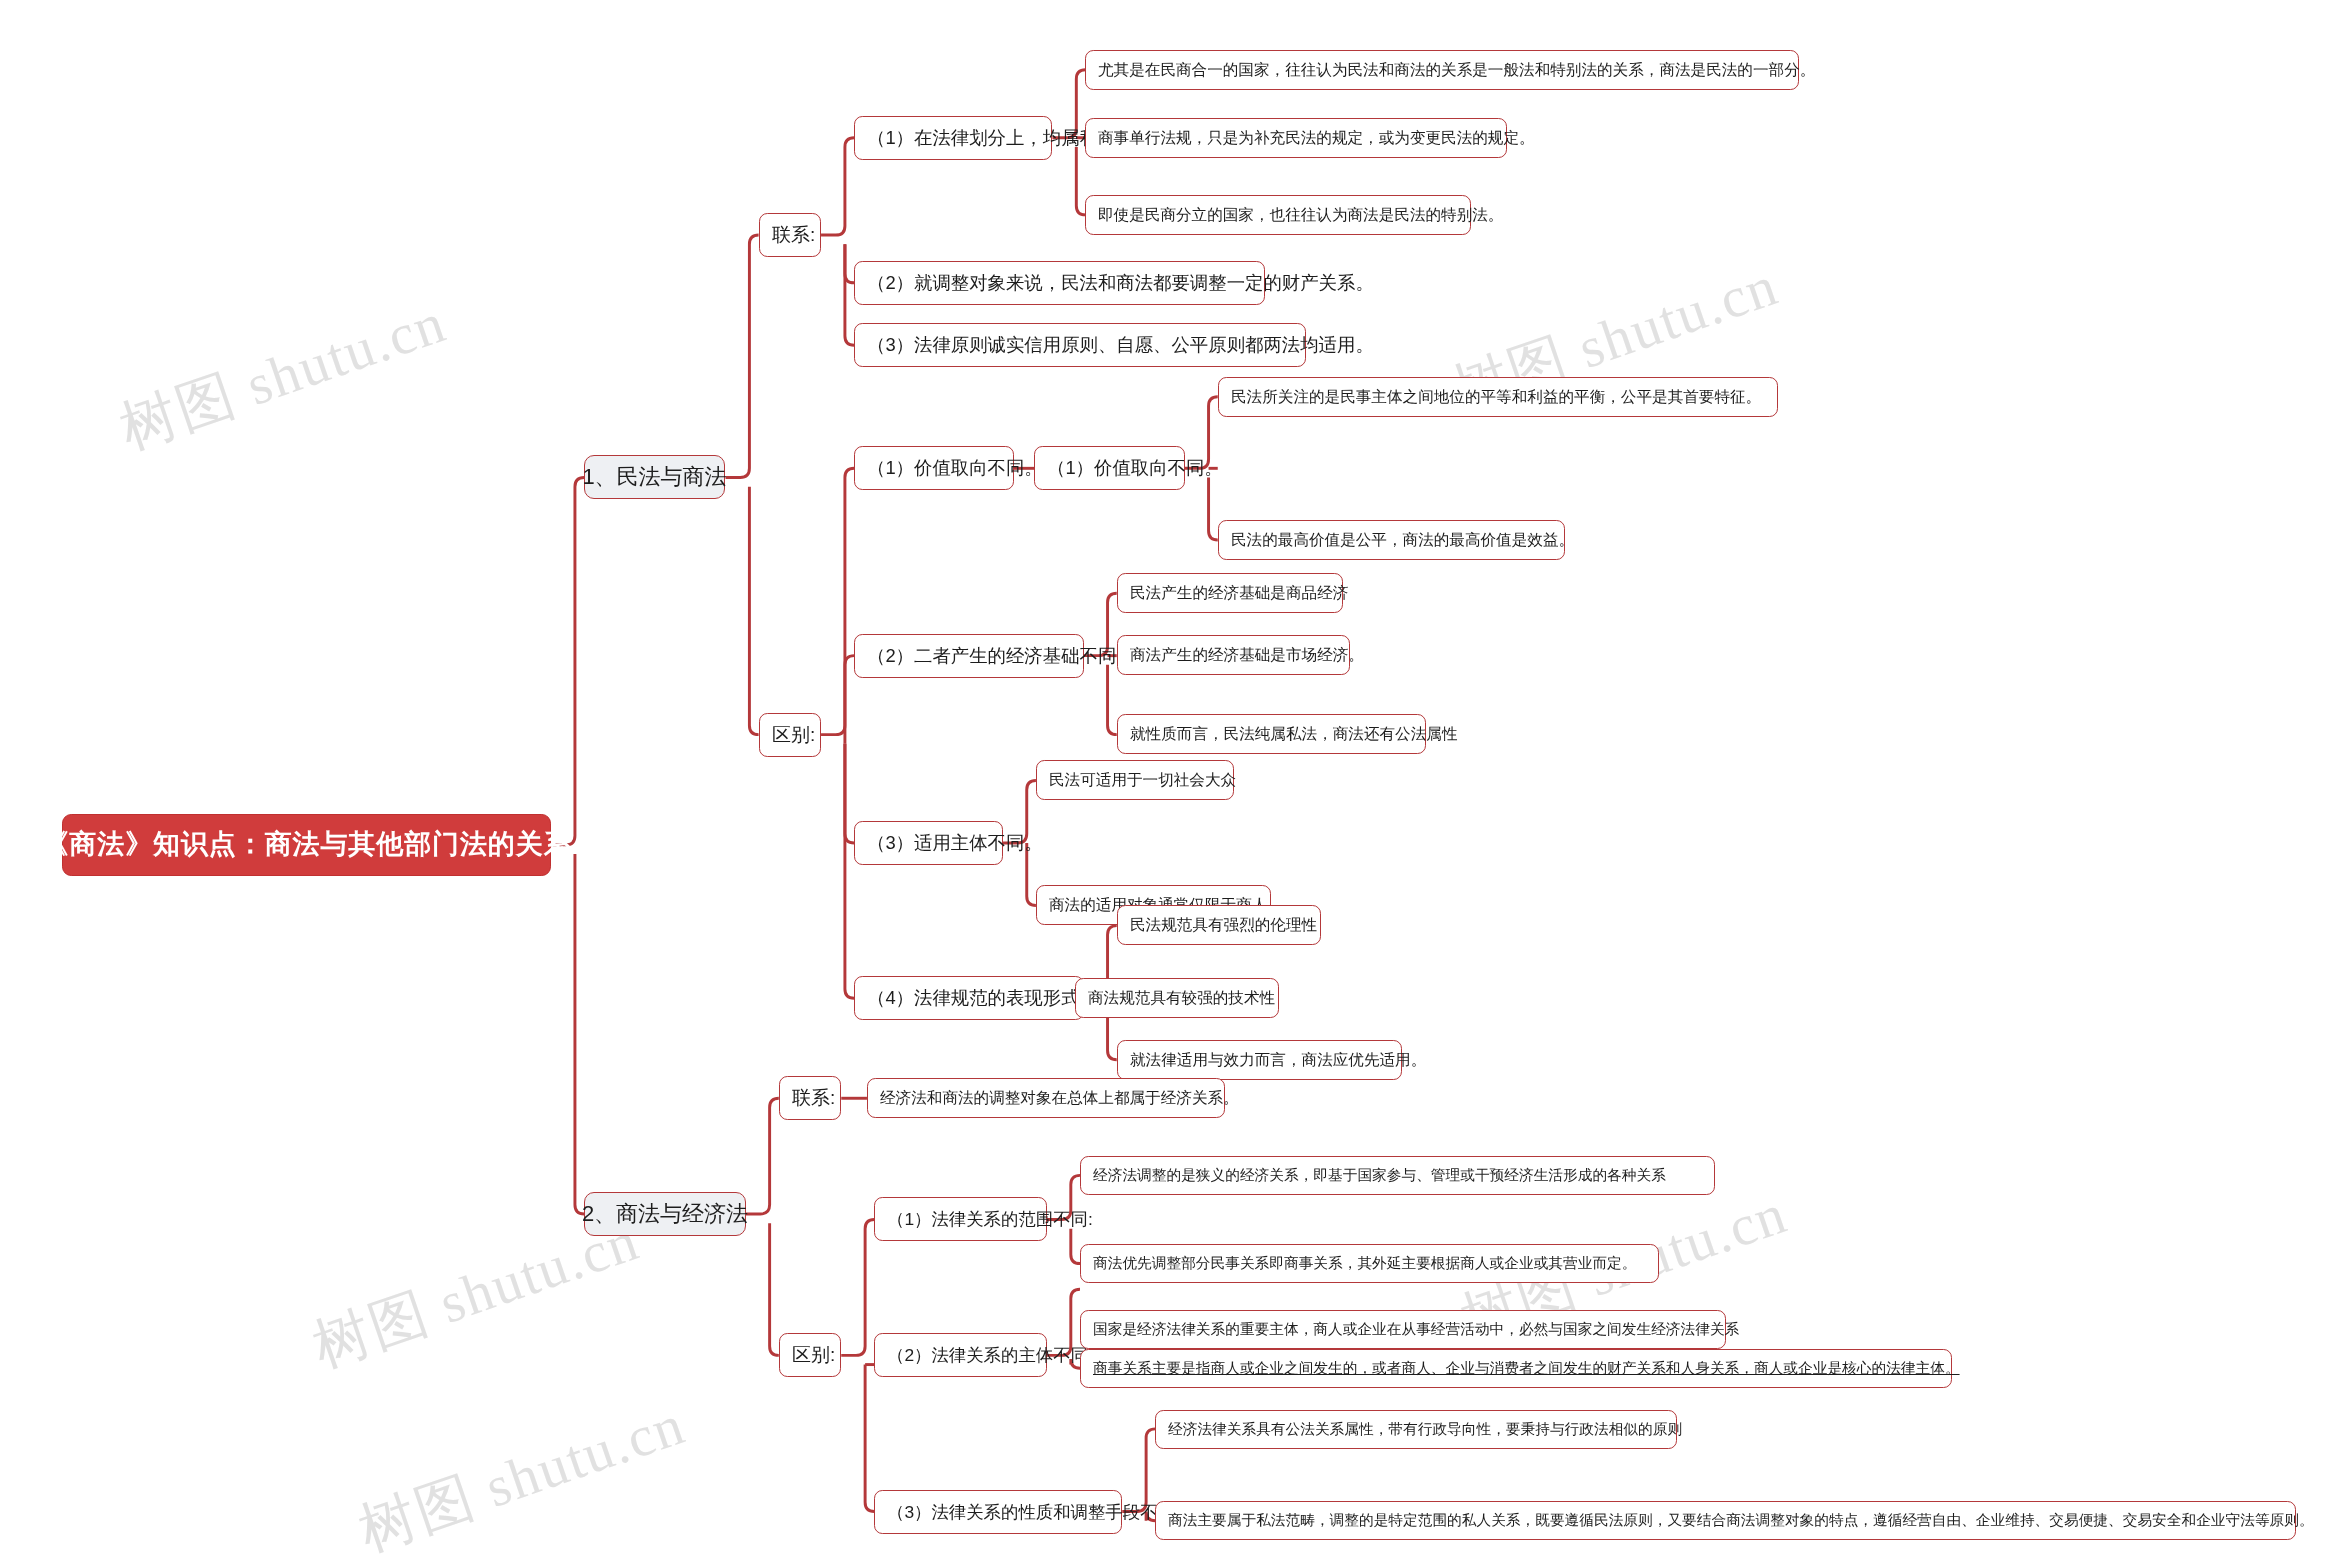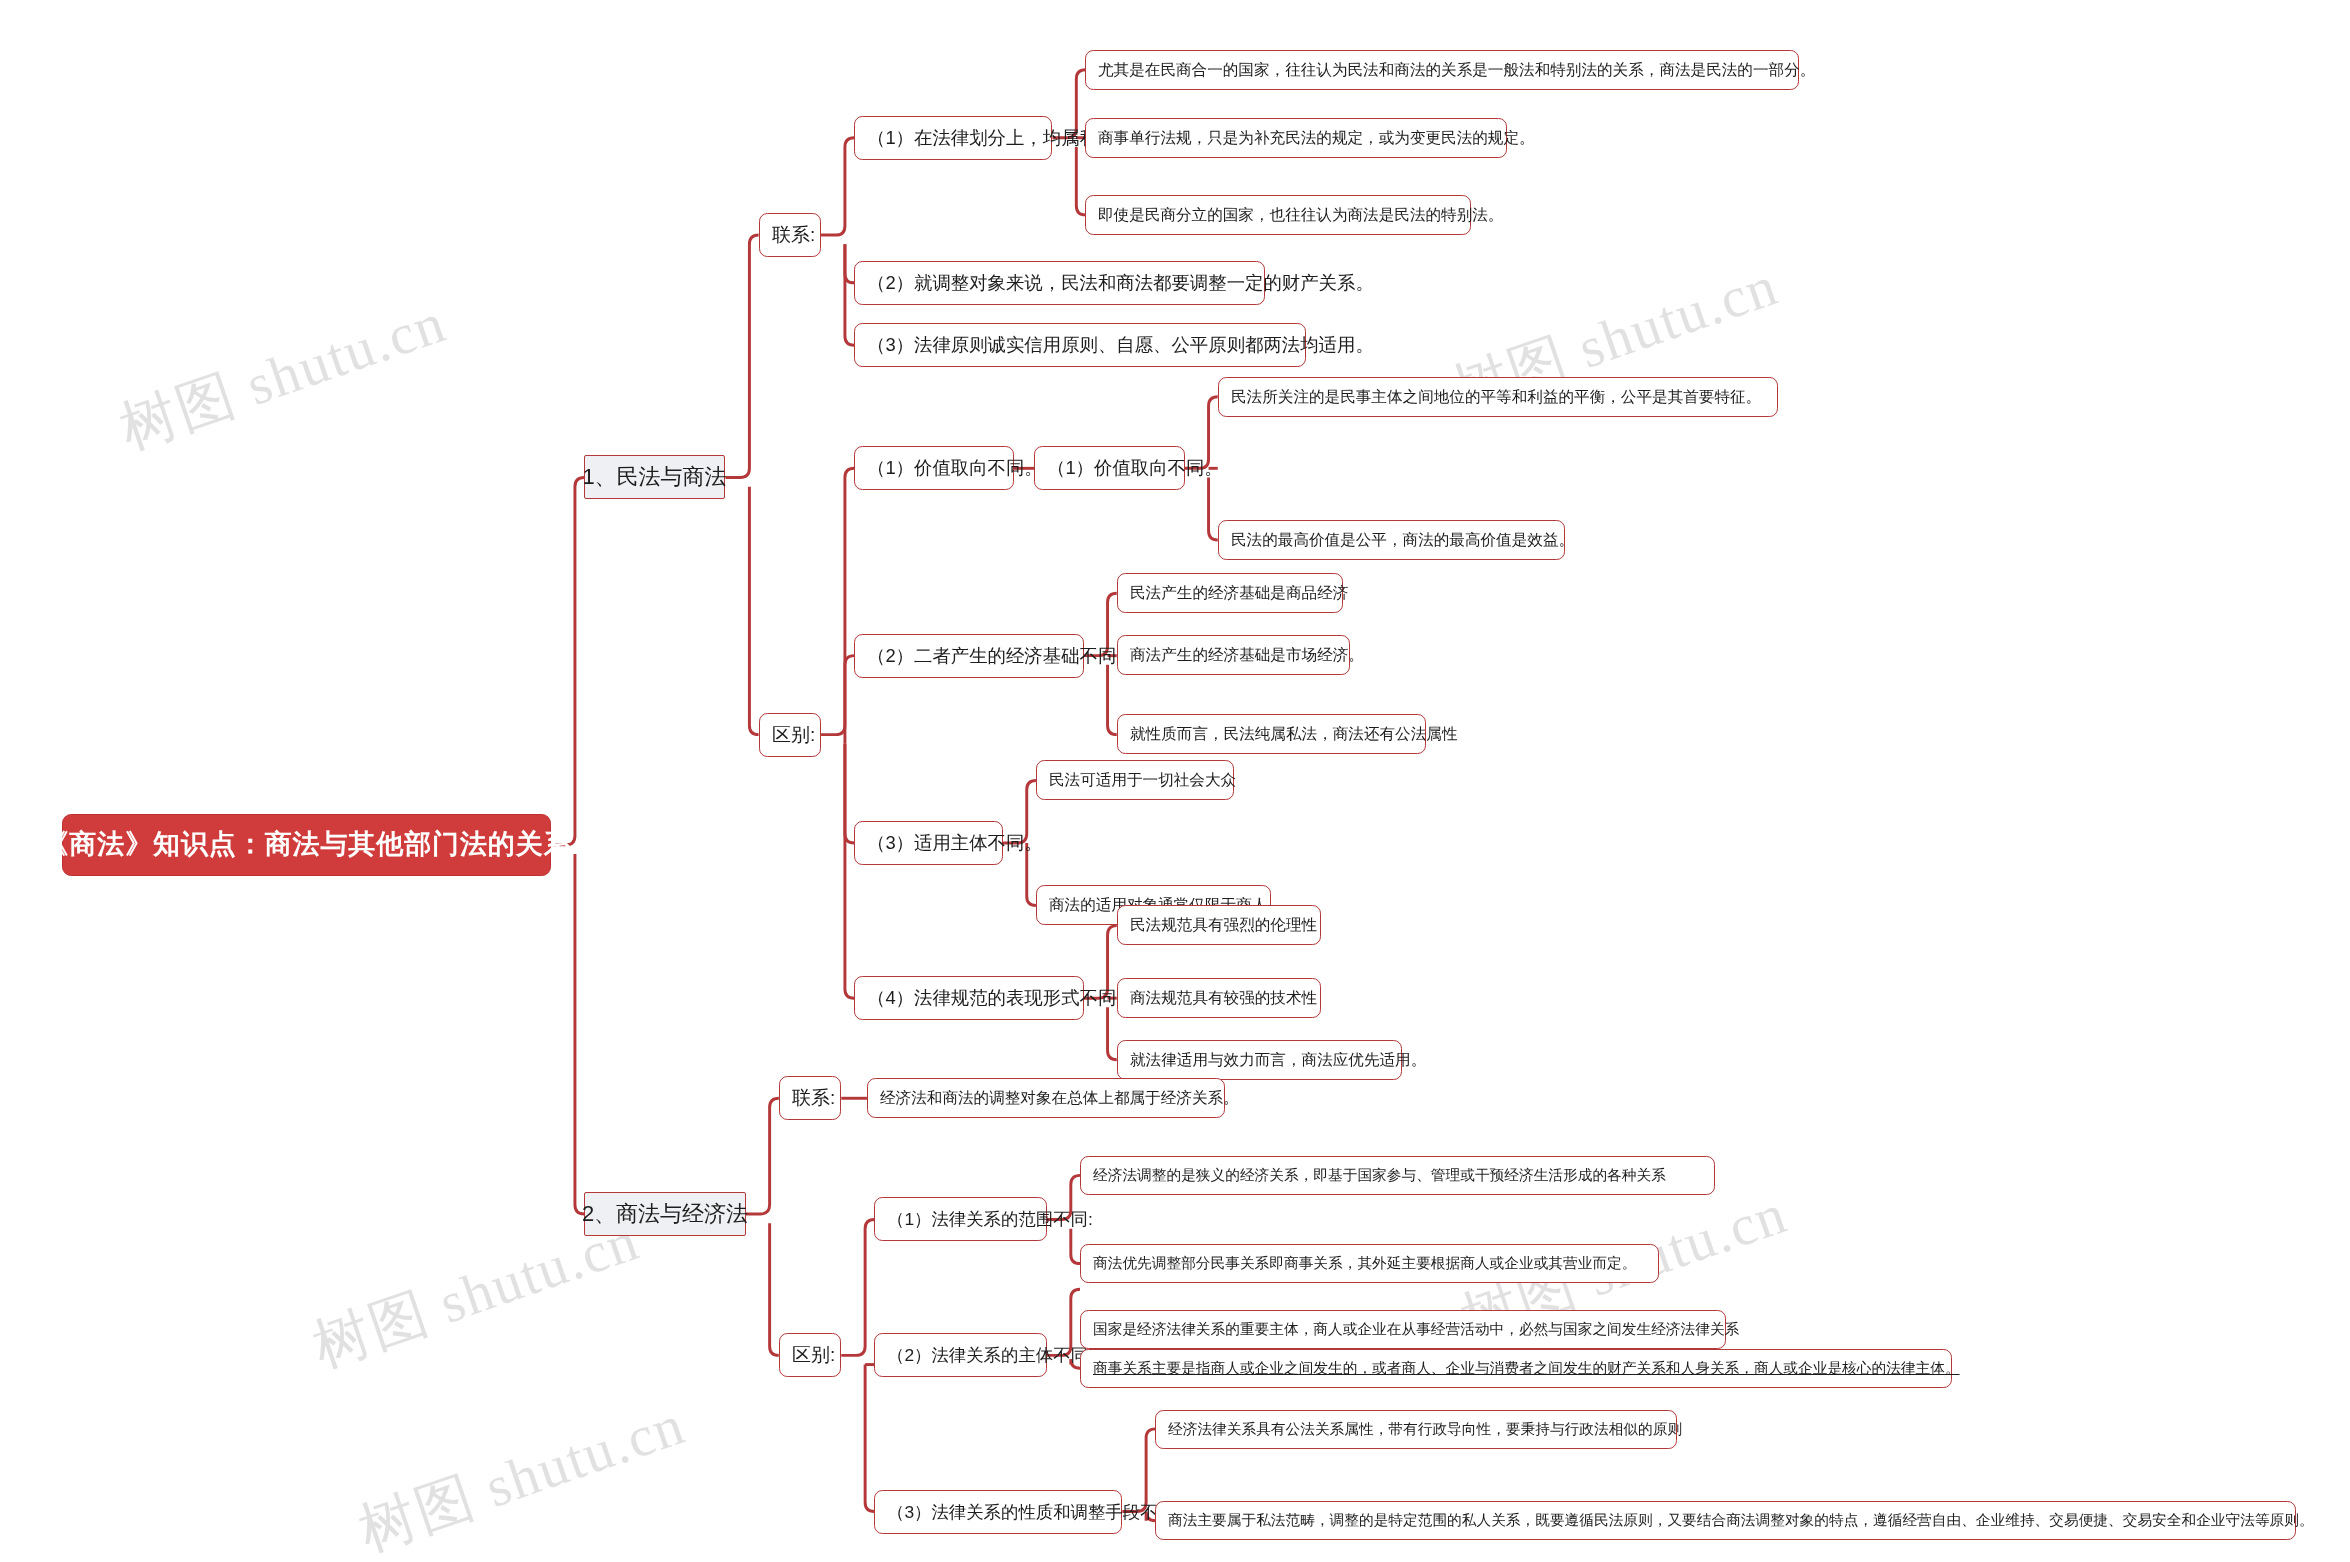--- a/index.html
+++ b/index.html
@@ -66,21 +66,21 @@
     font-size: 27px;
     font-weight: 600;
     letter-spacing: 0.9px;
     justify-content: center;
     padding: 0 20px;
     text-align: center;
   }
   .lvl1 {
     background: #eef0f3;
     border: 1.7px solid #b4383a;
-    border-radius: 2px;
+    border-radius: 10px;
     font-size: 22px;
     justify-content: center;
   }
   .lvl2 {
     font-size: 19px;
     background: #ffffff;
   }
   .lvl3 {
     font-size: 18.4px;
     background: #ffffff;
@@ -234,21 +234,21 @@
   <div class="node leaf-sm" style="left:1036px; top:885px; width:235px; height:40px;">
     <span>商法的适用对象通常仅限于商人。</span>
   </div>
 
   <div class="node lvl3" style="left:854px; top:976px; width:230px; height:44px;">
     <span>（4）法律规范的表现形式不同。</span>
   </div>
   <div class="node leaf-sm" style="left:1117px; top:905px; width:204px; height:40px;">
     <span>民法规范具有强烈的伦理性</span>
   </div>
-  <div class="node leaf-sm" style="left:1117px; top:978px; width:204px; height:40px;">
+  <div class="node leaf-sm" style="left:1075px; top:978px; width:204px; height:40px;">
     <span>商法规范具有较强的技术性</span>
   </div>
   <div class="node leaf-sm" style="left:1117px; top:1040px; width:285px; height:40px;">
     <span>就法律适用与效力而言，商法应优先适用。</span>
   </div>
 
   <div class="node lvl1" style="left:584px; top:1192px; width:162px; height:44px;">
     <span>2、商法与经济法</span>
   </div>
 

